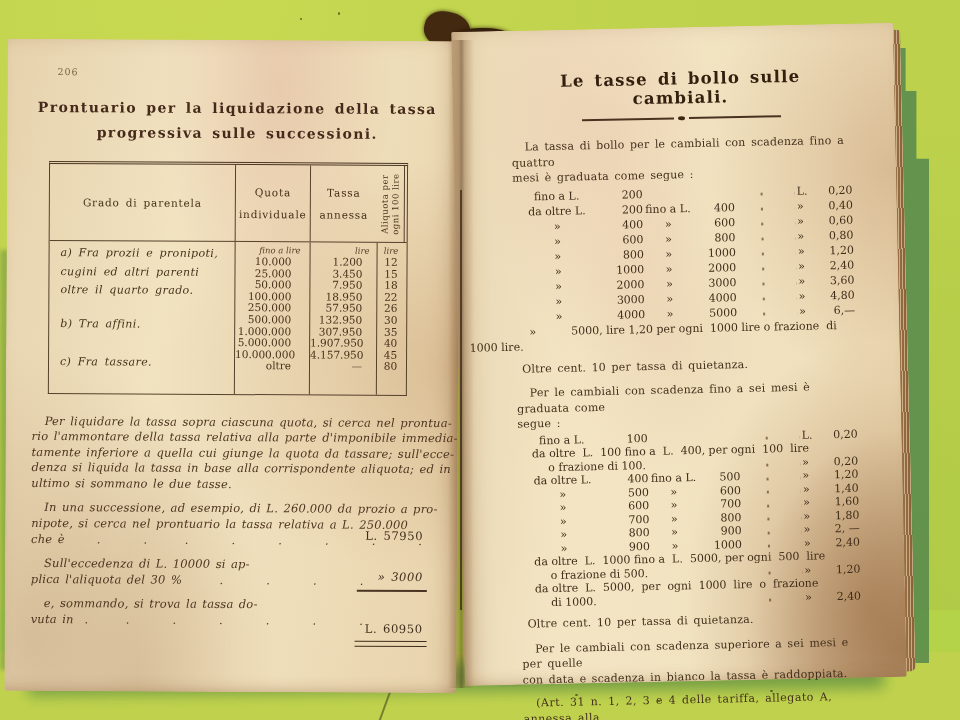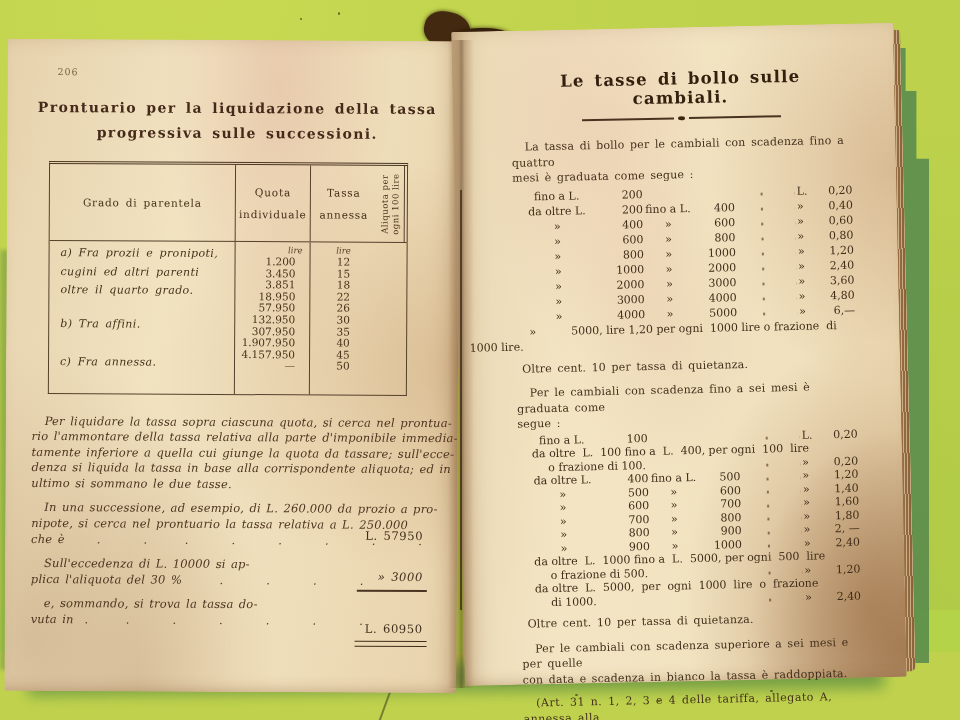--- a/index.html
+++ b/index.html
@@ -152,28 +152,43 @@
             <div>Tassa</div>
             <div>annessa</div>
           </div>
         </div>
         <div class="th-vert">Aliquota per ogni 100 lire</div>
       </div>
       <div class="tbl-body">
         <div class="tcol cat-cell">
           <p class="cat">a) Fra prozii e pronipoti, cugini ed altri parenti oltre il quarto grado.</p>
           <p class="cat">b) Tra affini.</p>
-          <p class="cat">c) Fra annessa.</p>
+          <p class="cat">c) Fra tassare.</p>
+        </div>
+        <div class="tcol col-quota">
+          <div class="sub">fino a lire</div>
+          <div>
+              <div class="line">10.000</div>
+              <div class="line">25.000</div>
+              <div class="line">50.000</div>
+              <div class="line">100.000</div>
+              <div class="line">250.000</div>
+              <div class="line">500.000</div>
+              <div class="line">1.000.000</div>
+              <div class="line">5.000.000</div>
+              <div class="line">10.000.000</div>
+              <div class="line">oltre</div>
+            </div>
         </div>
         <div class="tcol col-tassa">
           <div class="sub">lire</div>
           <div>
               <div class="line">1.200</div>
               <div class="line">3.450</div>
-              <div class="line">3.851</div>
+              <div class="line">7.950</div>
               <div class="line">18.950</div>
               <div class="line">57.950</div>
               <div class="line">132.950</div>
               <div class="line">307.950</div>
               <div class="line">1.907.950</div>
               <div class="line">4.157.950</div>
               <div class="line">—</div>
             </div>
         </div>
         <div class="tcol col-aliq">
@@ -181,21 +196,21 @@
           <div>
               <div class="line">12</div>
               <div class="line">15</div>
               <div class="line">18</div>
               <div class="line">22</div>
               <div class="line">26</div>
               <div class="line">30</div>
               <div class="line">35</div>
               <div class="line">40</div>
               <div class="line">45</div>
-              <div class="line">50</div>
+              <div class="line">80</div>
             </div>
         </div>
       </div>
     </div>
 
     <div class="lp-body">
       <div class="lines">
           <div class="line">Per liquidare la tassa sopra ciascuna quota, si cerca nel prontua-</div>
           <div class="line">rio l'ammontare della tassa relativa alla parte d'imponibile immedia-</div>
           <div class="line">tamente inferiore a quella cui giunge la quota da tassare; sull'ecce-</div>

